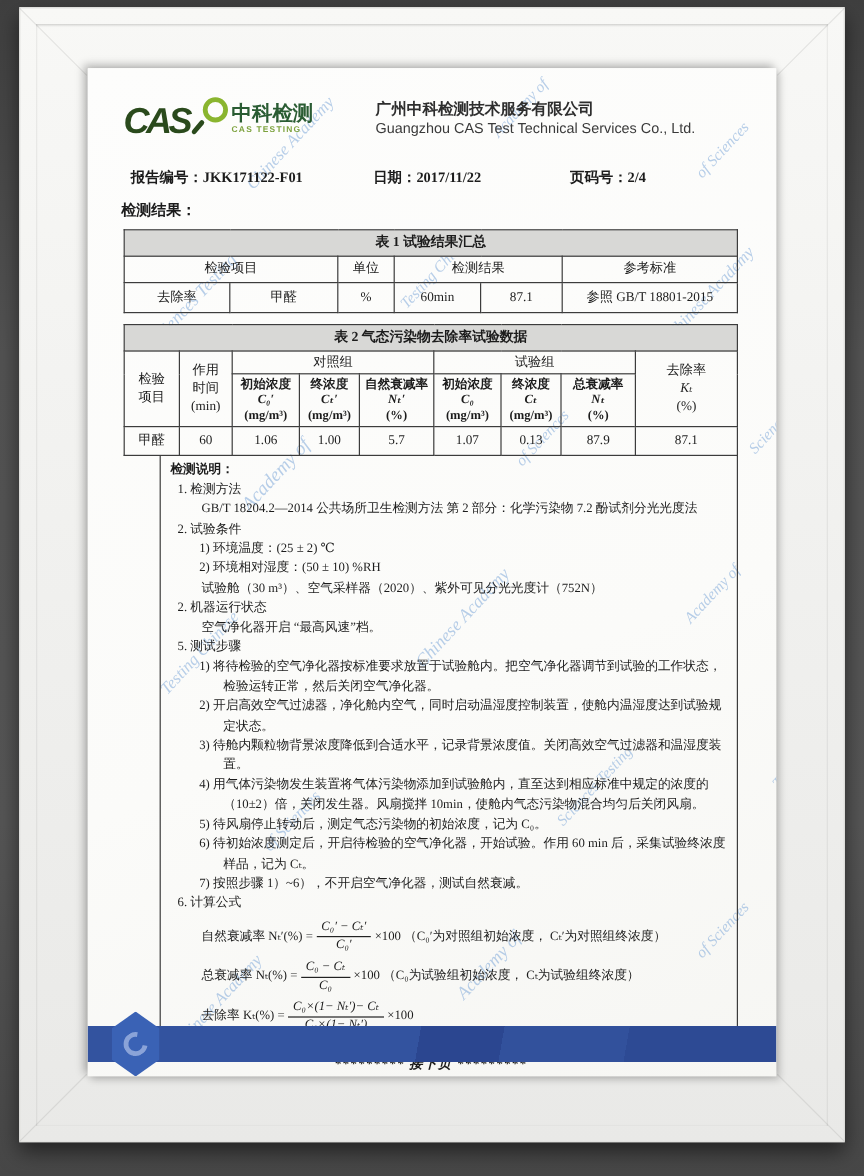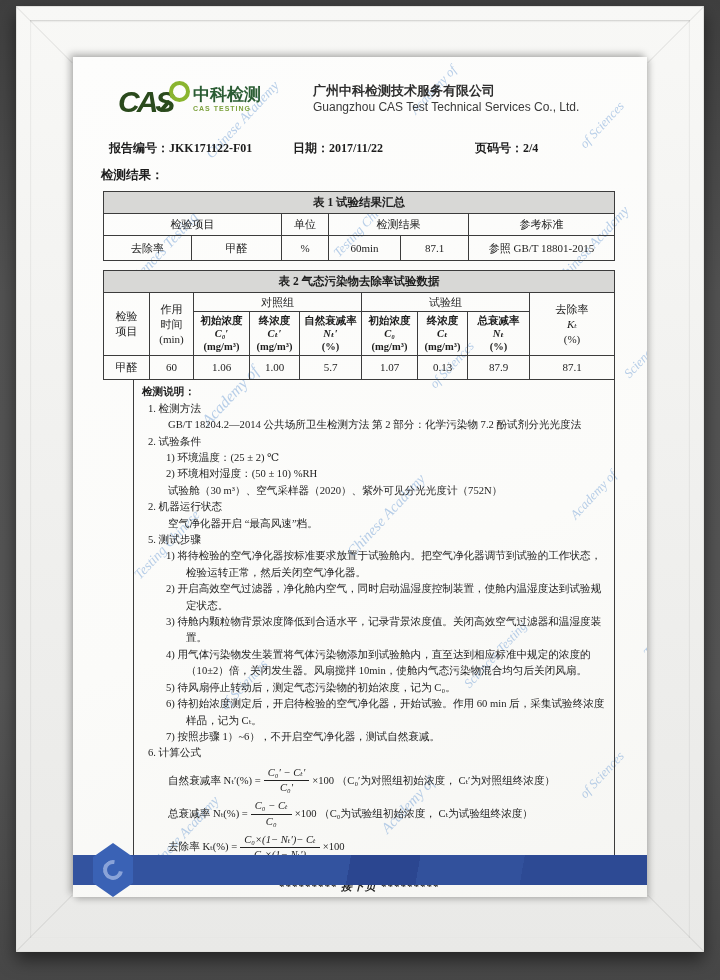--- a/index.html
+++ b/index.html
@@ -22,38 +22,38 @@
     box-shadow:-3px -3px 7px rgba(0,0,0,.28), 3px 3px 6px rgba(0,0,0,.18);
     overflow:hidden;color:#1c1c1c;}
   .wm-layer{position:absolute;inset:0;pointer-events:none;z-index:1;}
   .wm{position:absolute;font-family:"Liberation Serif","DejaVu Serif",serif;
     font-style:italic;color:rgba(125,168,216,.55);white-space:nowrap;
     transform:rotate(-47deg);}
   .content{position:absolute;left:30px;top:0;width:512px;z-index:2;}
   
   .hdr{display:flex;align-items:flex-start;margin-top:26px;}
   .logo{position:relative;width:160px;height:44px;}
-  .cas-letters{position:absolute;left:15px;top:4px;
+  .cas-letters{position:absolute;left:0;top:4px;
     font-family:"Liberation Sans","DejaVu Sans",sans-serif;
     font-weight:bold;font-style:italic;font-size:30px;letter-spacing:-3px;
     color:#2a4a1c;line-height:1;}
   .lens{position:absolute;left:66px;top:-2px;width:13px;height:13px;
     border:4px solid #8ab52f;border-radius:50%;background:transparent;}
   .lens-handle{position:absolute;left:60px;top:16px;width:4px;height:14px;
     background:#2a4a1c;transform:rotate(40deg);border-radius:2px;}
   .brand{position:absolute;left:90px;top:3px;
     font-family:"Liberation Sans","DejaVu Sans",sans-serif;}
   .brand-cn{font-size:17px;font-weight:bold;color:#2a5c33;line-height:1.1;}
   .brand-en{font-size:7px;font-weight:bold;color:#7da23e;letter-spacing:1px;}
   .company{margin-left:50px;font-family:"Liberation Sans","DejaVu Sans",sans-serif;}
   .company-cn{font-size:13px;font-weight:bold;color:#2e2e2e;line-height:1.3;}
   .company-en{font-size:12px;font-weight:normal;color:#3a3a3a;line-height:1.3;}
   .meta{position:relative;height:18px;margin-top:13px;font-size:12px;font-weight:bold;}
   .meta span{position:absolute;white-space:nowrap;}
-  .meta .m1{left:6px;} .meta .m2{left:190px;text-align:right;} .meta .m3{left:372px;}
+  .meta .m1{left:6px;} .meta .m2{left:208px;text-align:right;} .meta .m3{left:372px;}
   .sec-title{margin-top:9px;margin-left:-2px;font-size:12.5px;font-weight:bold;}
   
   table{border-collapse:collapse;width:100%;table-layout:fixed;
     font-size:11px;color:#1c1c1c;}
   td{border:1px solid #3c3c3c;text-align:center;padding:1px 2px;line-height:1.35;}
   .t-title{background:#d8d8d6;font-weight:bold;font-size:11.5px;height:19px;}
   .tbl1{margin-top:7px;} .tbl1 td{height:19px;}
   .tbl1 .data td{height:22px;}
   .tbl2{margin-top:9px;}
   .tbl2 .grp td{height:16px;}

